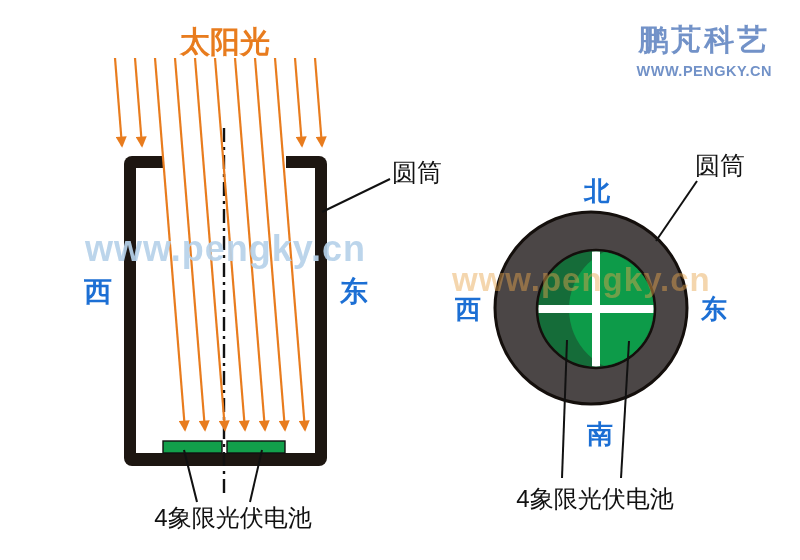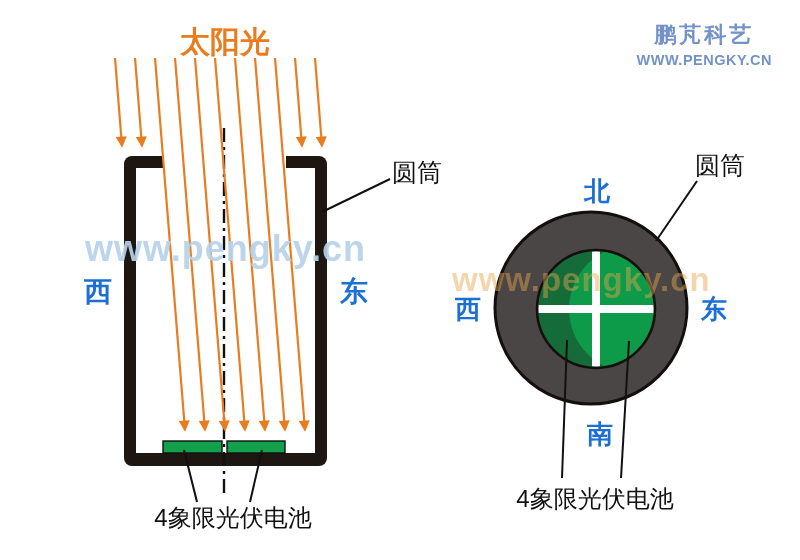--- a/index.html
+++ b/index.html
@@ -11,21 +11,21 @@
   .lbl{position:absolute;white-space:nowrap;line-height:1;}
   .sun-label{color:var(--sun_orange);font-size:30px;font-weight:bold;transform:translateX(-50%);}
   .dir{color:var(--dir_blue);font-size:28px;font-weight:bold;transform:translateX(-50%);}
   .dir-r{font-size:26px;}
   .callout{color:var(--label_black);font-size:25px;font-weight:500;}
   .cell-label{color:var(--label_black);font-size:24px;font-weight:500;transform:translateX(-50%);}
   .wm{position:absolute;font-weight:bold;letter-spacing:1px;pointer-events:none;}
   .wm-left{color:var(--wm_blue);font-size:36px;opacity:.92;}
   .wm-right{color:var(--wm_orange);font-size:33px;opacity:.45;}
   .logo{position:absolute;top:20px;right:28px;text-align:center;color:var(--logo_blue);}
-  .logo-title{font-size:22px;font-weight:bold;letter-spacing:3px;}
+  .logo-title{font-size:30px;font-weight:bold;letter-spacing:3px;}
   .logo-url{font-size:14.5px;font-weight:bold;letter-spacing:.5px;margin-top:2px;}
 </style>
 </head>
 <body>
 
 <div id="stage">
 
   <svg id="diagram-svg" width="800" height="560" viewBox="0 0 800 560">
     <defs>
       <marker id="arrow" viewBox="0 0 10 10" refX="8.5" refY="5" markerWidth="8" markerHeight="5" orient="auto-start-reverse">

